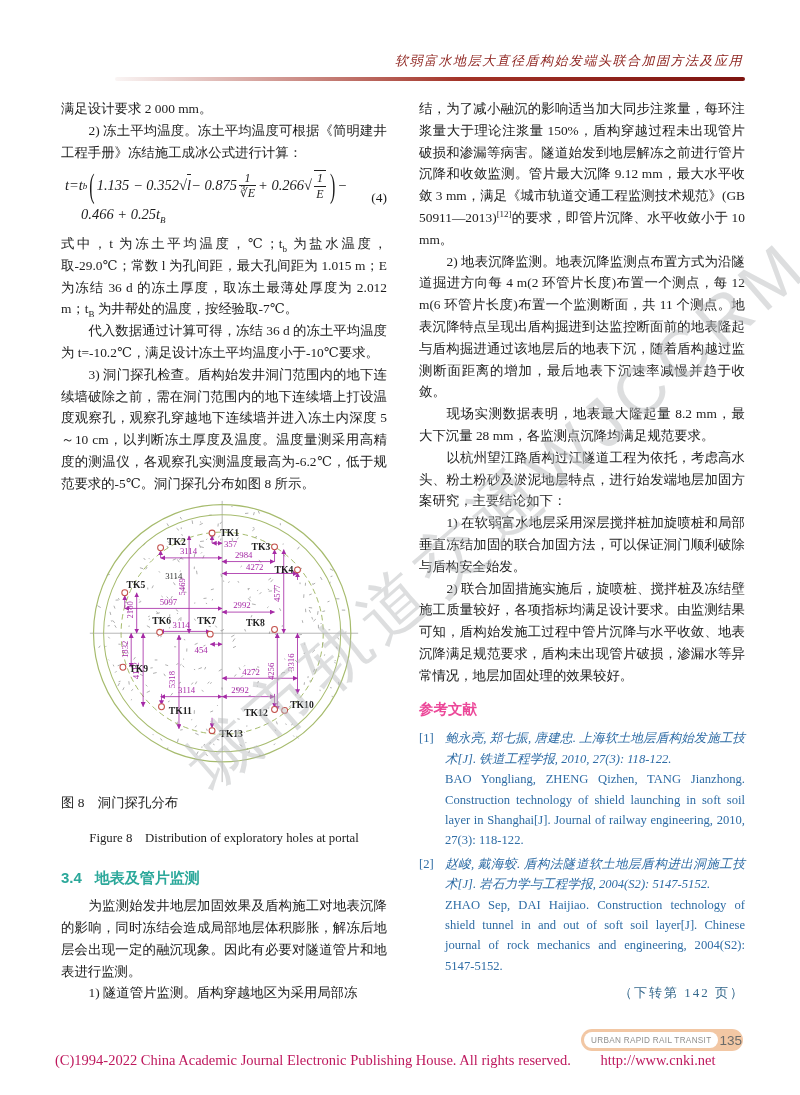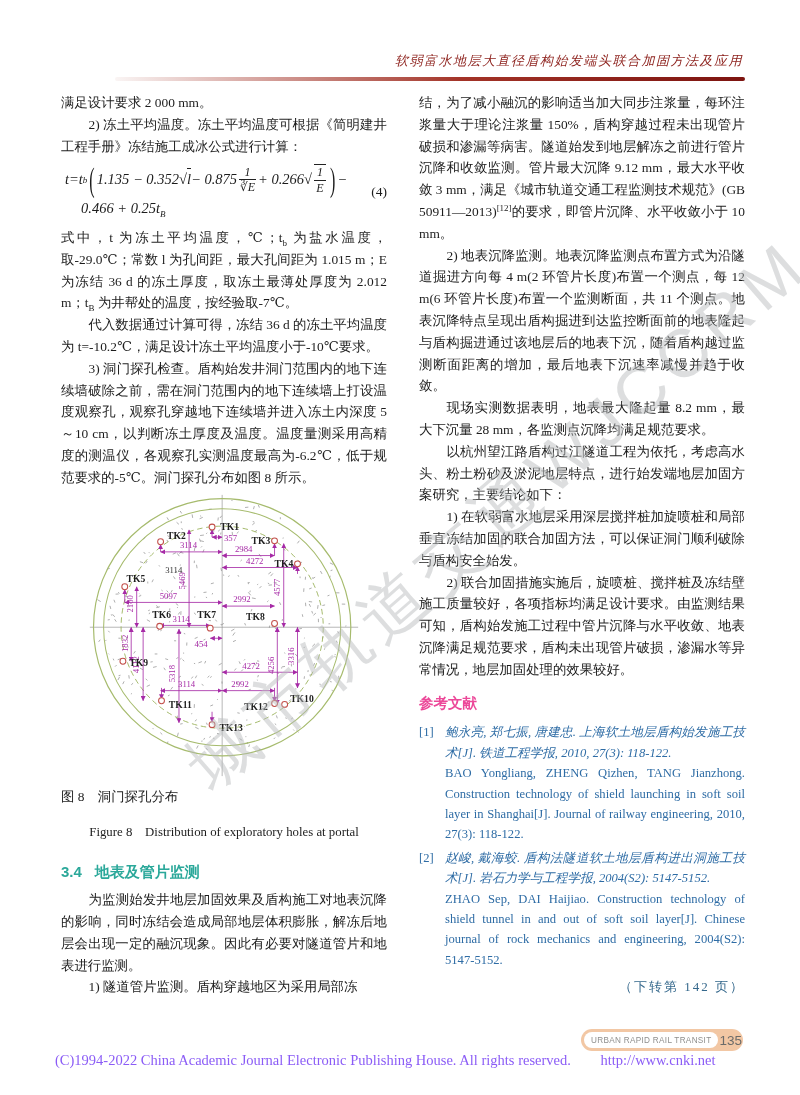--- a/index.html
+++ b/index.html
@@ -11,21 +11,21 @@
                  color:#8c1f1a;letter-spacing:1.5px;}
   .header-rule{position:absolute;top:77px;left:115px;width:630px;height:3.5px;border-radius:2px;
                background:linear-gradient(to right,rgba(170,80,70,0.06),#a33327 55%,#7d1410);}
 
   
   .watermark{position:absolute;left:168px;top:742px;transform:rotate(-41deg);transform-origin:0 0;
              font-family:"Liberation Sans","DejaVu Sans",sans-serif;font-size:68px;letter-spacing:7px;
              color:#b9bcbe;opacity:.48;white-space:nowrap;z-index:6;pointer-events:none;}
 
   
-  .col{position:absolute;top:92px;width:326px;font-size:13.4px;line-height:21.8px;
+  .col{position:absolute;top:98px;width:326px;font-size:13.4px;line-height:21.8px;
        text-align:justify;z-index:2;}
   .col-left{left:61px;}
   .col-right{left:419px;}
   p.body{margin:0;text-indent:2.05em;}
   p.body.noindent{text-indent:0;}
   sub{font-size:9px;line-height:0;}
   sup{font-size:9px;line-height:0;}
 
   
   .sec-head{margin:9px 0 6px;color:#2ba89a;font-weight:bold;font-size:15px;text-indent:0;
@@ -64,21 +64,21 @@
   .continuation{text-align:right;color:#35688c;font-size:13px;margin-top:6px;letter-spacing:2px;}
 
   
   .badge{position:absolute;left:581px;top:1029px;width:162px;height:22px;background:#f2c7a4;
          border-radius:11px;display:flex;align-items:center;z-index:3;}
   .badge-inner{background:#fff;border-radius:9px;height:16px;margin-left:3px;padding:0 7px;
                display:flex;align-items:center;font-family:"Liberation Sans","DejaVu Sans",sans-serif;
                font-size:8.2px;color:#8f8f8d;letter-spacing:.3px;white-space:nowrap;}
   .badge-num{flex:1;text-align:center;color:#6b6b69;font-size:13.5px;
              font-family:"Liberation Sans","DejaVu Sans",sans-serif;}
-  .copyright{position:absolute;left:55px;top:1052px;width:710px;font-size:14.5px;color:#8b5cf6;
+  .copyright{position:absolute;left:55px;top:1052px;width:710px;font-size:14.5px;color:#be185d;
              white-space:nowrap;z-index:3;}
   .copyright .url{margin-left:26px;}
 </style>
 </head>
 <body>
 
 <div class="page">
 
   <div class="running-title">软弱富水地层大直径盾构始发端头联合加固方法及应用</div>
   <div class="header-rule"></div>

